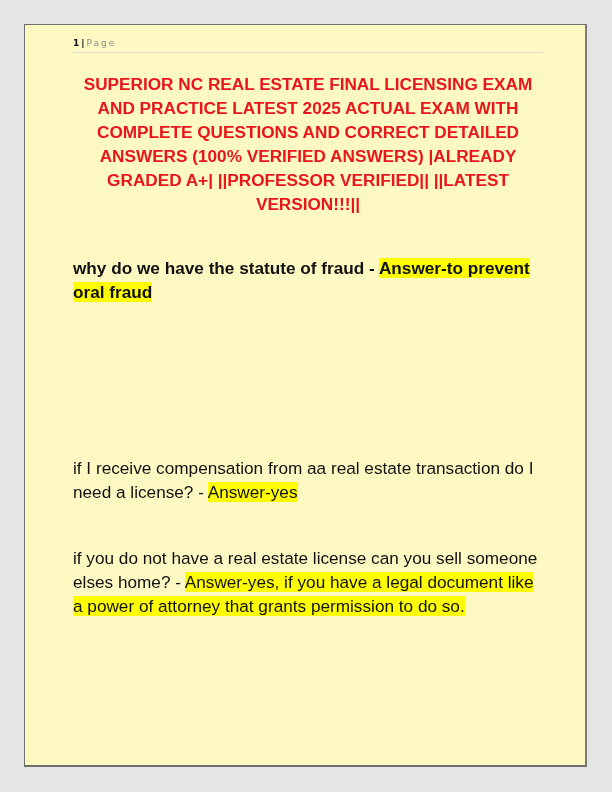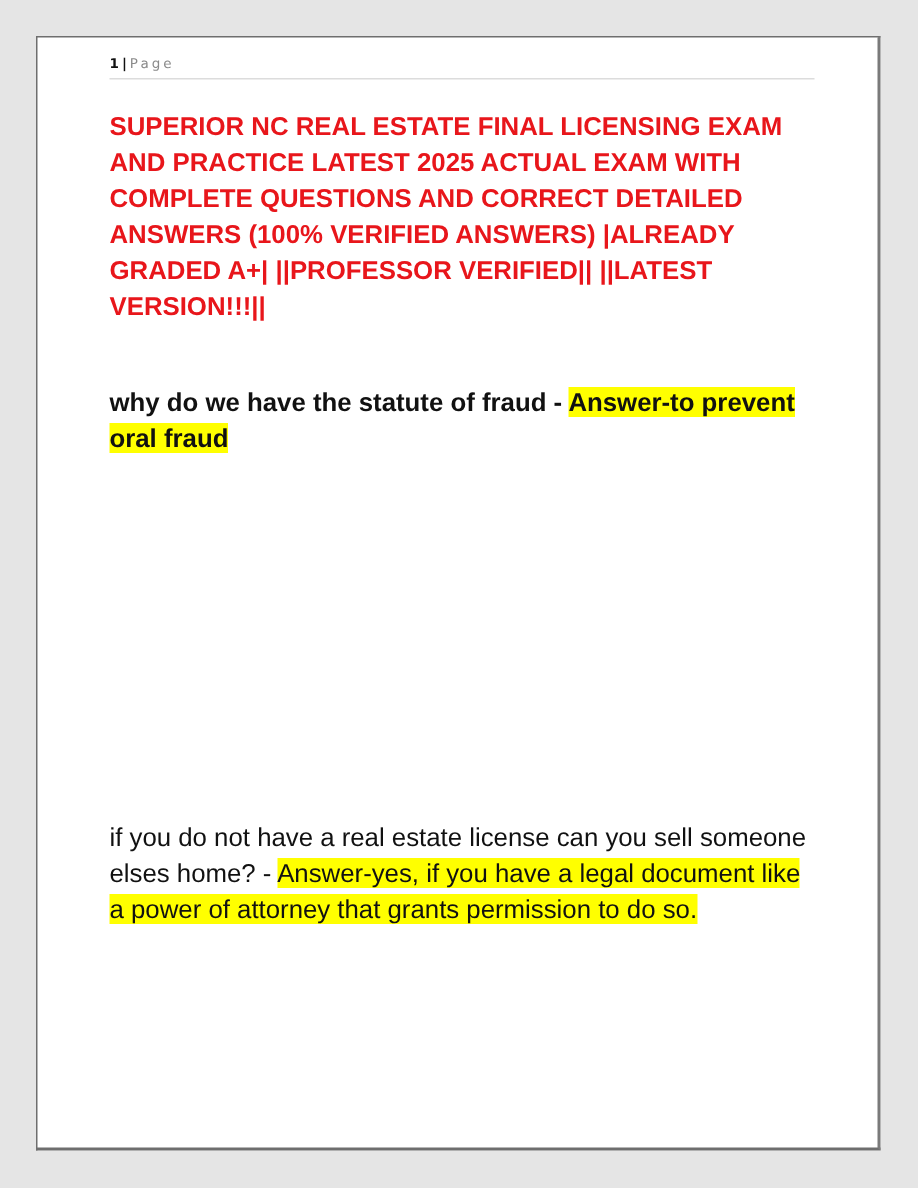--- a/index.html
+++ b/index.html
@@ -13,21 +13,21 @@
     .page {
       position: absolute;
       left: 24px;
       top: 24px;
       width: 563px;
       height: 743px;
       border: 1px solid #6e6e6e;
       border-bottom: 2px solid #6e6e6e;
       border-right: 2px solid #7a7a7a;
       box-sizing: border-box;
-      background: #ffffff;
+      background: #fef9c3;
     }
     .header {
       position: absolute;
       left: 48px;
       top: 11px;
       width: 470px;
       height: 16px;
       border-bottom: 1px solid #dcdcdc;
       font-family: "DejaVu Sans", sans-serif;
       font-size: 9px;
@@ -40,20 +40,21 @@
       position: absolute;
       left: 48px;
       top: 47px;
       width: 470px;
       margin: 0;
       font-family: "Liberation Sans", sans-serif;
       font-weight: bold;
       font-size: 17.2px;
       line-height: 24px;
       color: #e8161b;
+      text-align: center;
     }
     .qa {
       position: absolute;
       left: 48px;
       width: 470px;
       margin: 0;
       font-family: "Liberation Sans", sans-serif;
       font-size: 17.2px;
       line-height: 24px;
       color: #111;
@@ -68,15 +69,16 @@
 <div class="page">
   <div class="header">
     <span class="num">1</span><span class="sep">|</span><span class="pg">Page</span>
   </div>
 
   <h1 class="title">SUPERIOR NC REAL ESTATE FINAL LICENSING EXAM AND PRACTICE LATEST 2025 ACTUAL EXAM WITH COMPLETE QUESTIONS AND CORRECT DETAILED ANSWERS (100% VERIFIED ANSWERS) |ALREADY GRADED A+| ||PROFESSOR VERIFIED|| ||LATEST VERSION!!!||</h1>
 
   <p class="qa" style="top:231px;font-weight:bold;"><span>why do we have the statute of fraud - </span><span class="ans">Answer-to prevent oral fraud</span></p>
 
 
+  <p class="qa" style="top:431px;"><span>if I receive compensation from aa real estate transaction do I need a license? - </span><span class="ans">Answer-yes</span></p>
 
   <p class="qa" style="top:521px;"><span>if you do not have a real estate license can you sell someone elses home? - </span><span class="ans">Answer-yes, if you have a legal document like a power of attorney that grants permission to do so.</span></p>
 </div>
 
 </body></html>

